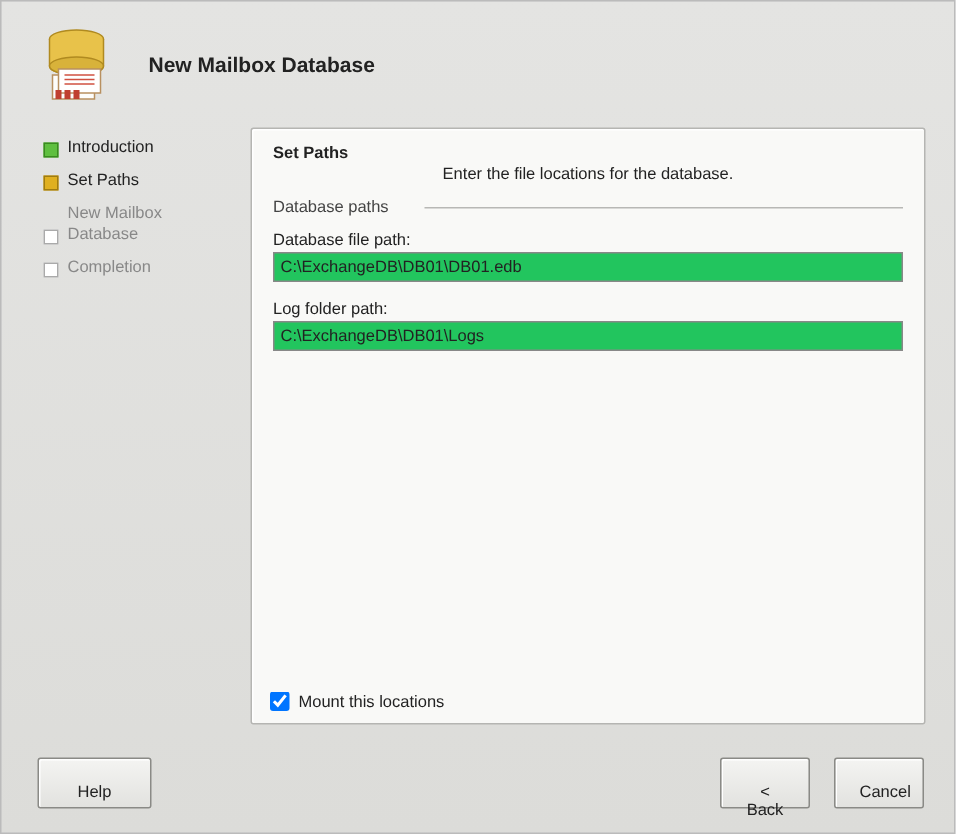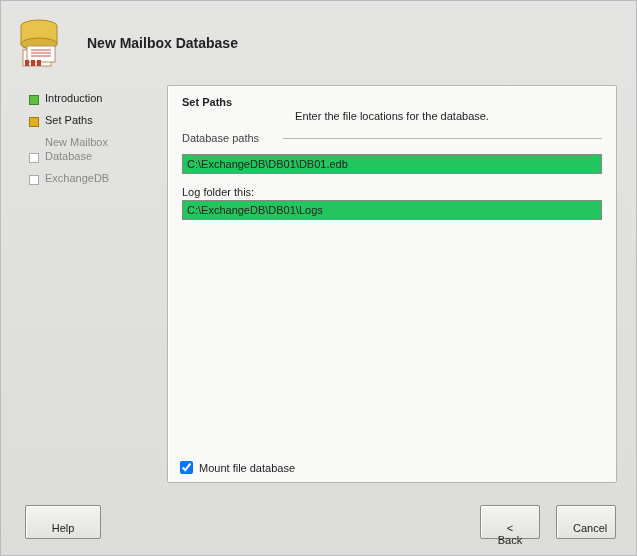--- a/index.html
+++ b/index.html
@@ -14,21 +14,21 @@
     width: 637px;
     height: 556px;
     background: linear-gradient(to bottom, #e4e4e2 0%, #dcdcd9 100%);
     box-sizing: border-box;
     position: relative;
     border: 1px solid #bbb;
   }
   .header {
     position: absolute;
     top: 12px;
-    left: 8px;
+    left: 20px;
     right: 20px;
     height: 60px;
     display: flex;
     align-items: center;
   }
   .header-icon {
     width: 60px;
     height: 55px;
     margin-right: 18px;
   }
@@ -224,43 +224,44 @@
     <div class="nav-item">
       <div class="bullet yellow"></div>
       <span class="label">Set Paths</span>
     </div>
     <div class="nav-item">
       <div class="bullet grey"></div>
       <span class="label dim">New Mailbox<br>Database</span>
     </div>
     <div class="nav-item">
       <div class="bullet grey"></div>
-      <span class="label dim">ExchangeDB</span>
+      <span class="label dim">Completion</span>
     </div>
   </div>
 
   <div class="main-panel">
     <div class="section-title">Set Paths</div>
     <div class="section-subtitle">Enter the file locations for the database.</div>
 
     <div class="group">
       <div class="group-legend">
         <span>Database paths</span>
         <span class="line"></span>
       </div>
 
+      <label class="field-label">Database file path:</label>
       <input type="text" class="text-input" value="C:\ExchangeDB\DB01\DB01.edb" style="">
 
-      <label class="field-label">Log folder this:</label>
+      <label class="field-label">Log folder path:</label>
       <input type="text" class="text-input" value="C:\ExchangeDB\DB01\Logs" style="">
     </div>
 
     <div class="checkbox-row">
       <input type="checkbox" checked="" style="">
-      <span>Mount file database</span>
+      <span>Mount this locations</span>
     </div>
   </div>
 
   <div class="footer">
     <button class="win help-btn">Help</button>
     <div class="nav-buttons">
       <button class="win btn">&lt; Back</button>
       <button class="win btn cancel">Cancel</button>
     </div>
   </div>

